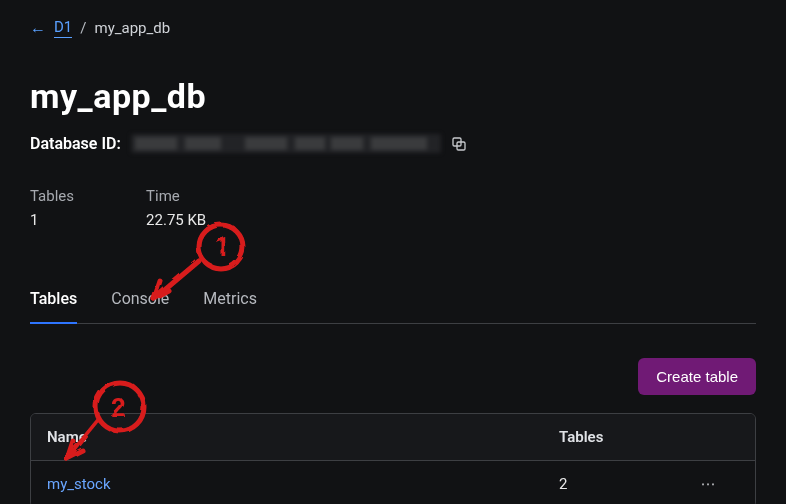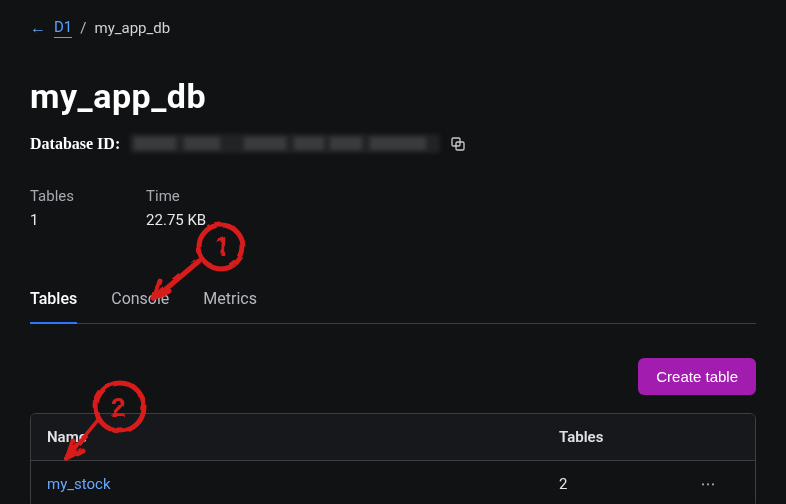--- a/index.html
+++ b/index.html
@@ -5,32 +5,32 @@
   * { box-sizing: border-box; margin: 0; padding: 0; }
   html, body { width: 786px; height: 504px; background: #111214; color: #e8e8e8; font-family: -apple-system, BlinkMacSystemFont, "Segoe UI", Roboto, Helvetica, Arial, sans-serif; overflow: hidden; }
   .page { padding: 18px 30px 0 30px; position: relative; }
   .breadcrumb { display: flex; align-items: center; gap: 8px; font-size: 15px; }
   .back-arrow { color: #5aa0ff; font-size: 16px; line-height: 1; display:inline-block; }
   .crumb-link { color: #5aa0ff; border-bottom: 1px solid #5aa0ff; padding-bottom: 1px; }
   .crumb-sep { color: #b9bdc4; }
   .crumb-cur { color: #d0d3d8; }
   h1.title { font-size: 34px; font-weight: 700; margin-top: 38px; letter-spacing: 0.5px; color: #ffffff; }
   .idline { display:flex; align-items:center; margin-top: 18px; font-size: 16px; gap: 10px; }
-  .idlabel { color: #ffffff; font-weight: 600; font-family: Liberation Serif, serif; }
+  .idlabel { color: #ffffff; font-weight: 600; }
   .idmask { width: 310px; height: 19px; background: #222326; border-radius: 2px; position: relative; overflow:hidden; filter: blur(2px); }
   .idmask span { position:absolute; top:3px; height:13px; background:#3a3b3d; border-radius:1px; }
   .copybtn { color: #c7c9cd; cursor:pointer; display:inline-flex; }
   .stats { display:flex; gap:72px; margin-top: 34px; font-size: 15px; }
   .stat-label { color: #a6a9af; }
   .stat-value { color: #e8e8e8; margin-top: 6px; }
   .tabs { display:flex; gap:34px; margin-top: 54px; border-bottom: 1px solid #3d3f43; font-size: 16px; }
   .tab { color:#b6b9bf; padding: 6px 0 14px 0; cursor:pointer; }
   .tab.active { color:#ffffff; font-weight:500; border-bottom: 2px solid #2e75ff; margin-bottom: -1px; }
   .toolbar { display:flex; justify-content:flex-end; margin-top: 34px; }
-  .create-btn { background:#a21caf; color:#ffffff; font-size:15px; padding:10px 18px; border:none; border-radius:6px; cursor:pointer; }
+  .create-btn { background:#701a75; color:#ffffff; font-size:15px; padding:10px 18px; border:none; border-radius:6px; cursor:pointer; }
   .table { margin-top: 18px; border:1px solid #3d3f43; border-radius:6px; overflow:hidden; }
   .thead, .trow { display:grid; grid-template-columns: 1fr 120px 60px; padding: 14px 16px; align-items:center; font-size:15px; }
   .thead { background:#17181b; color:#e0e2e6; font-weight:600; border-bottom:1px solid #3d3f43; }
   .trow { background:#111214; }
   .link-cell { color:#6aa6ff; border-bottom:1px solid #6aa6ff; padding-bottom:18px; width:fit-content; }
   .row-actions { color:#c7c9cd; text-align:center; cursor:pointer; letter-spacing:2px; }
   
   .annot { position:absolute; pointer-events:none; }
   svg.anno { position:absolute; overflow:visible; }
 </style>

